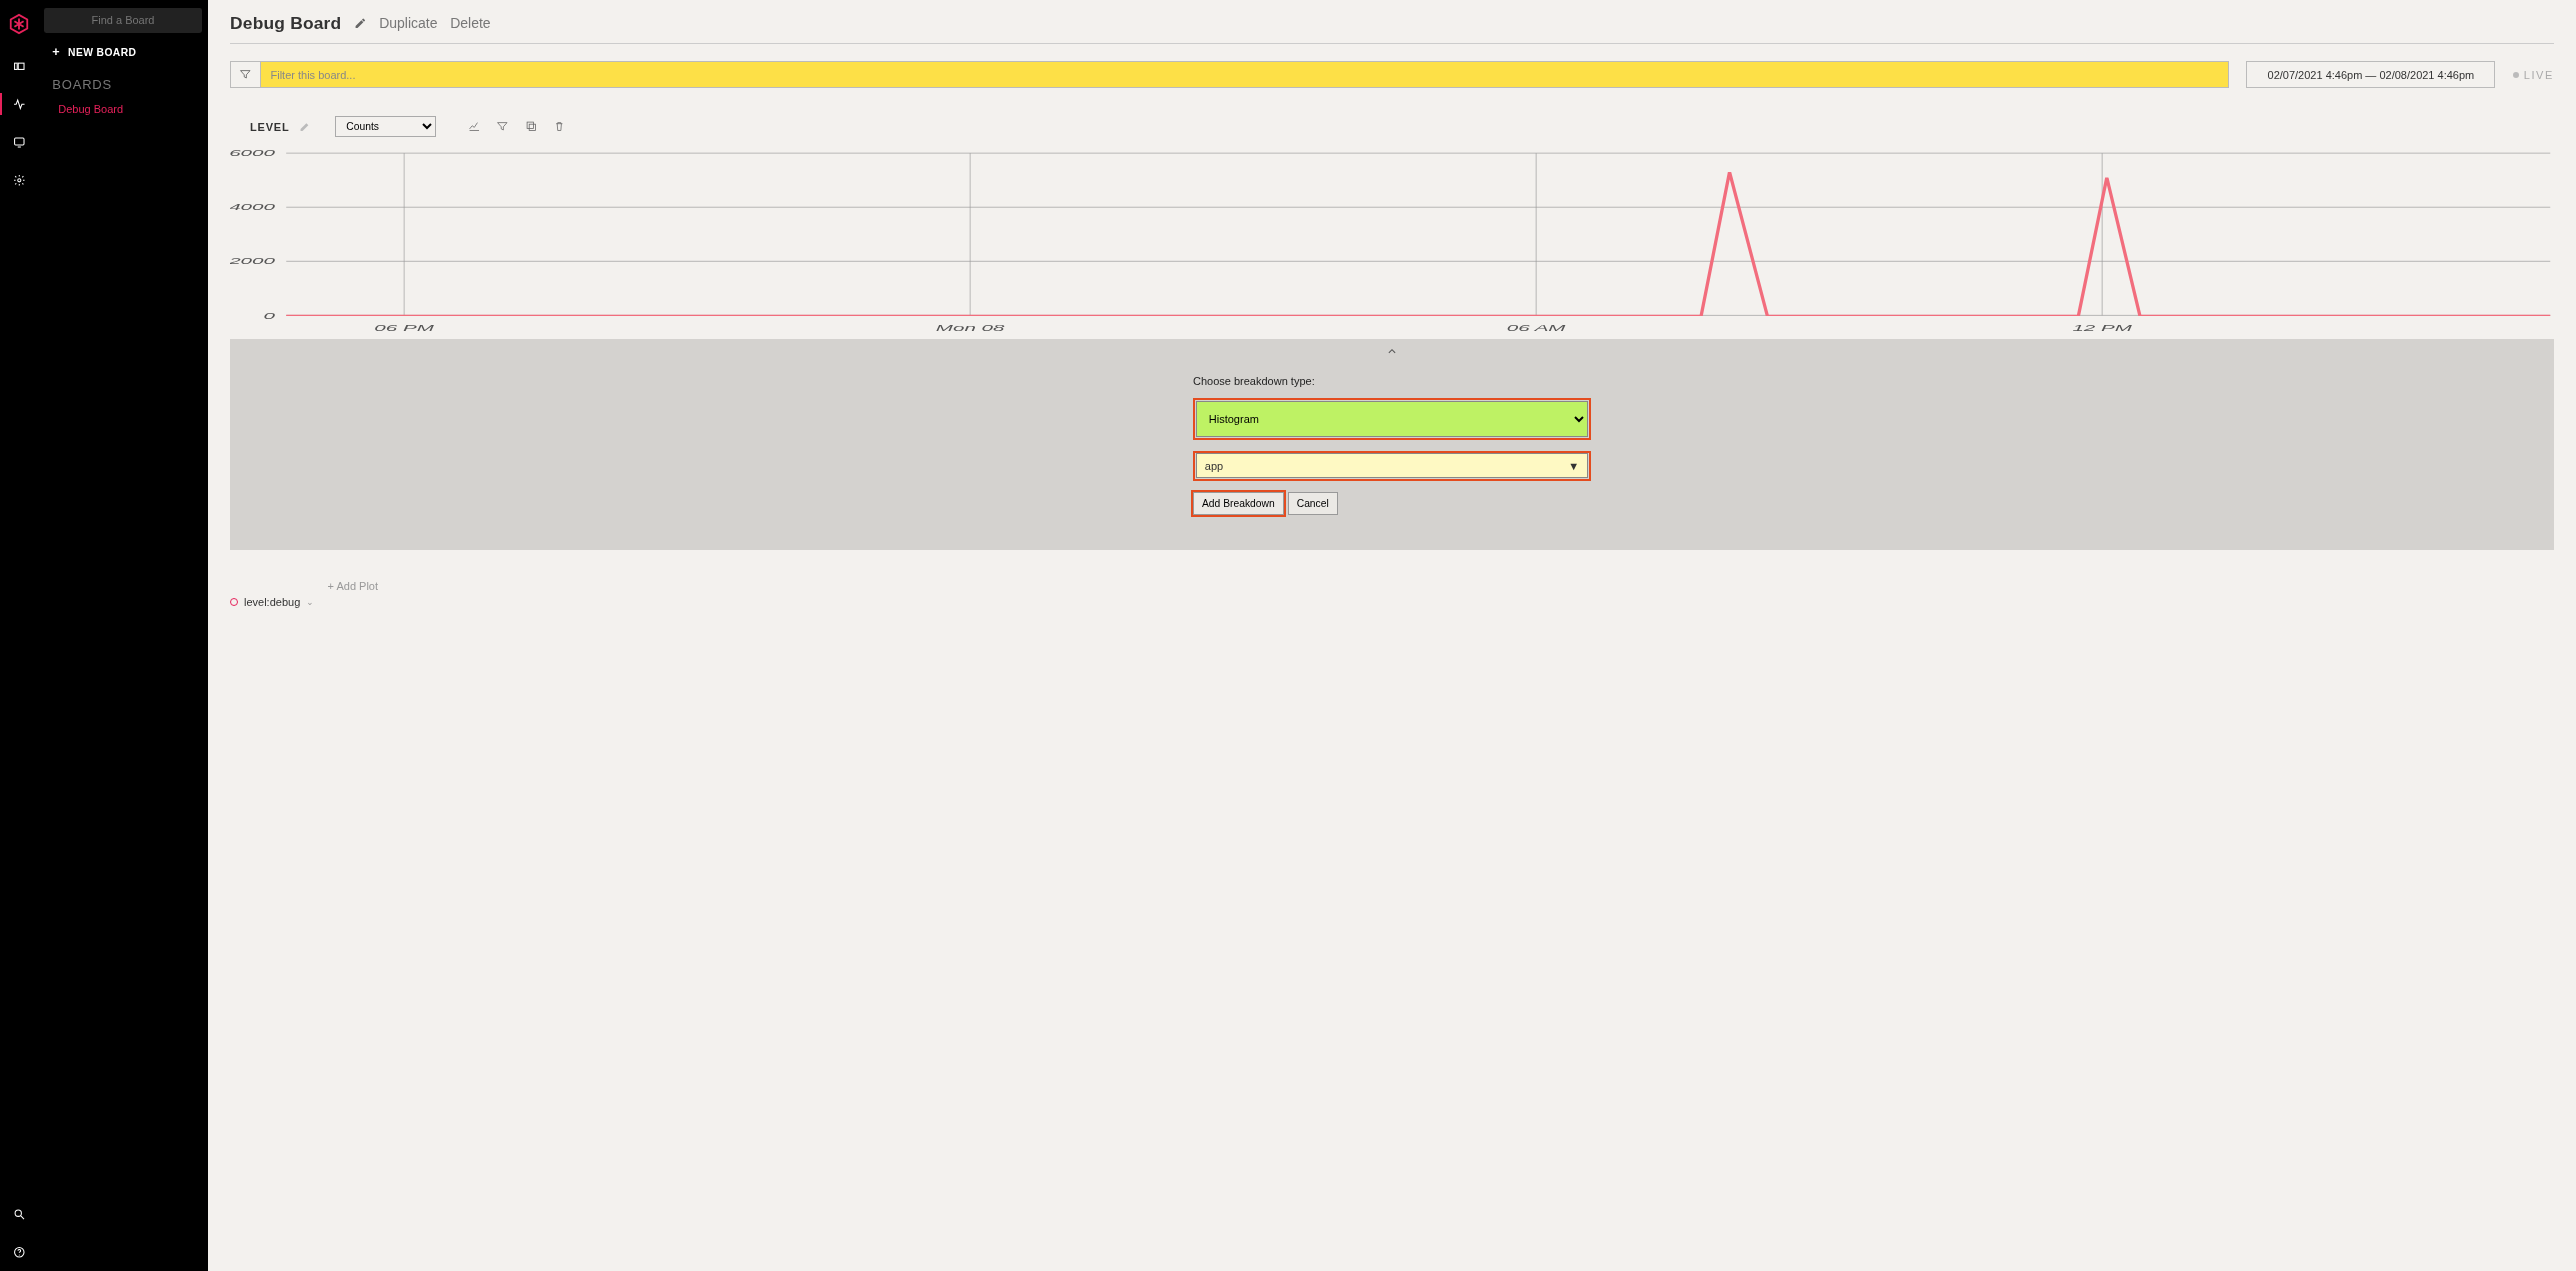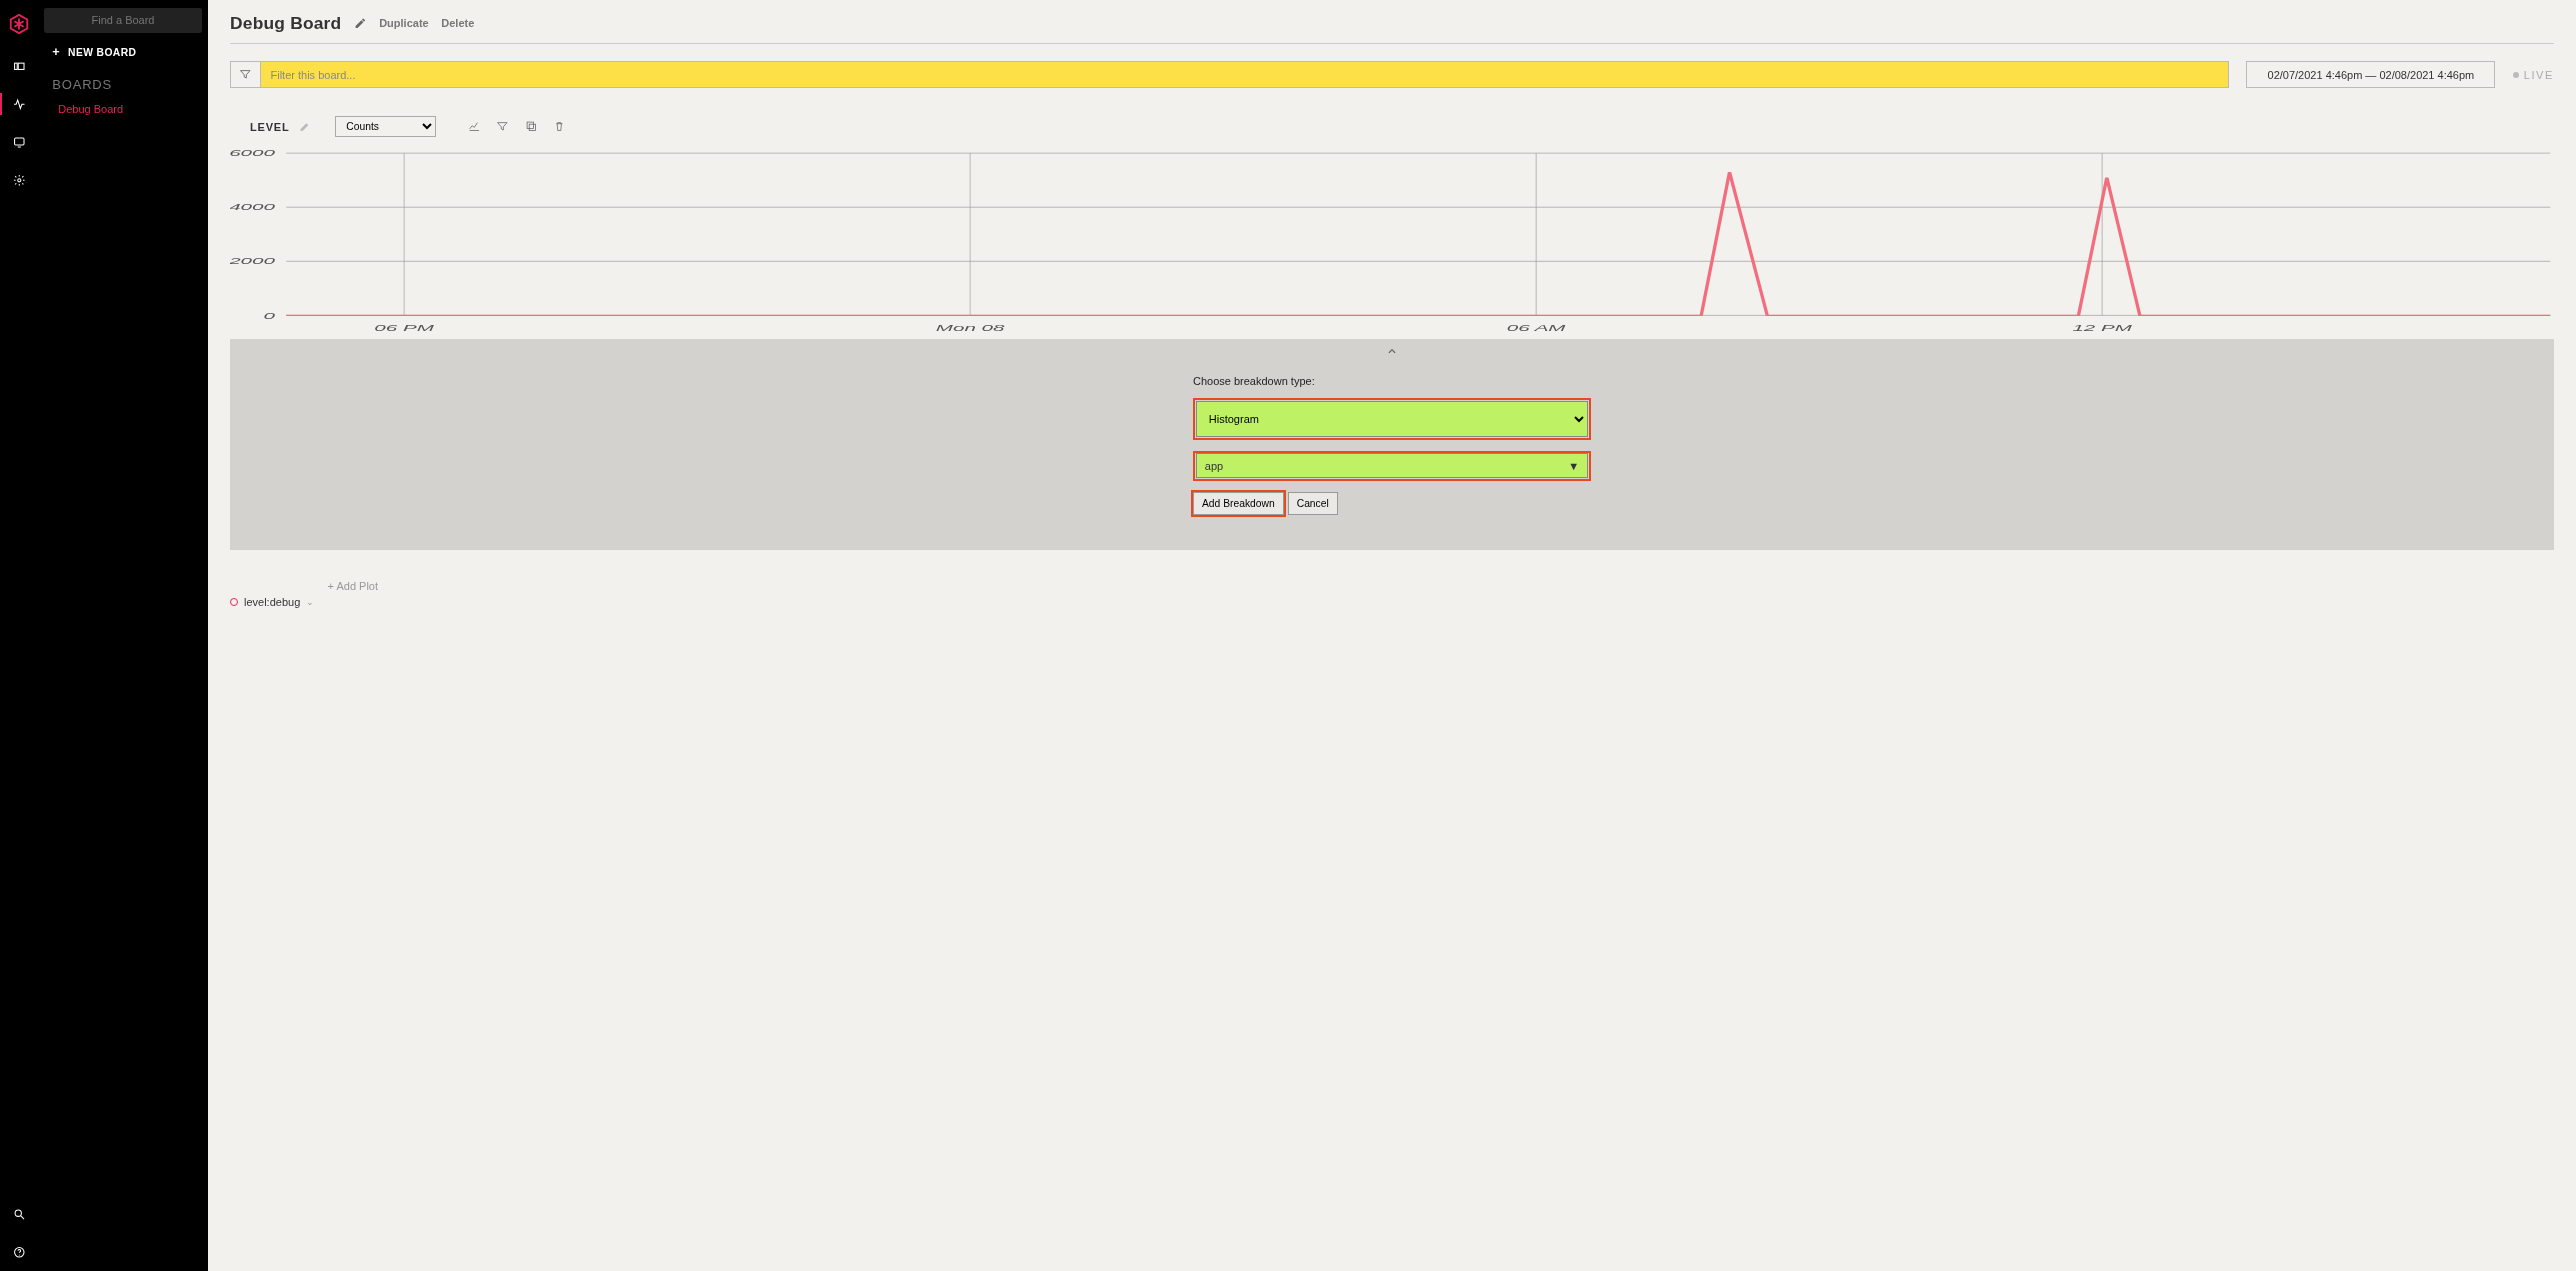--- a/index.html
+++ b/index.html
@@ -19,21 +19,21 @@
     .new-board { display: flex; align-items: center; gap: 8px; color: #fff; font-size: 10.3px; font-weight: 600; letter-spacing: 0.4px; padding: 4.7px 8px; cursor: pointer; }
     .new-board .plus { font-size: 12.6px; font-weight: 700; }
     .boards-label { font-size: 13px; color: #777; letter-spacing: 0.8px; padding: 0 8px; margin-top: 4.7px; }
     .board-item { color: #e6215a; font-size: 11px; padding: 3.2px 14px; cursor: pointer; }
 
     
     .main { flex: 1; overflow-y: auto; padding: 0 22px 22px; }
     .header { display: flex; align-items: center; gap: 12.6px; padding: 12.6px 0 9.5px; border-bottom: 0.8px solid #ccc; }
     .title { font-size: 17.4px; font-weight: 700; letter-spacing: 0.2px; }
     .title-edit-icon { color: #666; cursor: pointer; }
-    .header-link { color: #777; font-size: 11px; cursor: pointer; font-weight: bold; }
+    .header-link { color: #777; font-size: 14px; cursor: pointer; }
 
     .filter-row { display: flex; align-items: center; gap: 17.4px; margin-top: 17.4px; }
     .filter-group { display: flex; flex: 1; }
     .filter-icon-box { width: 30px; border: 0.8px solid #bbb; border-right: none; display: flex; align-items: center; justify-content: center; color: #555; }
     .filter-input { flex: 1; border: 0.8px solid #bbb; padding: 6.3px 9.5px; font-size: 11px; background: #fde047; color: #333; }
     .filter-input::placeholder { color: #888; }
     .date-range { width: 249px; border: 0.8px solid #bbb; padding: 6.3px 9.5px; text-align: center; font-size: 11px; background: #f3f1ee; cursor: pointer; }
     .live { display: flex; align-items: center; gap: 4.7px; color: #aaa; font-size: 11px; letter-spacing: 1.6px; }
     .live-dot { width: 6.3px; height: 6.3px; border-radius: 50%; background: #bbb; }
 
@@ -50,21 +50,21 @@
     .x-tick-label { font-size: 11px; fill: #555; text-anchor: middle; font-style: italic; }
     .grid-line { stroke: #999; stroke-width: 0.5; }
     .data-line { stroke: #f26d7d; stroke-width: 1.8; fill: none; }
 
     .panel { background: #d4d2cf; margin-top: 0; padding: 14px 0 35px; position: relative; }
     .panel-collapse { position: absolute; top: 6.3px; left: 50%; transform: translateX(-50%); color: #555; cursor: pointer; }
     .panel-content { width: 398px; margin: 22px auto 0; display: flex; flex-direction: column; gap: 11px; }
     .panel-label { font-size: 11px; color: #222; }
     .hl-wrap { border: 2.4px solid #e44c1f; padding: 0.8px; }
     .panel-select { width: 100%; border: 0.8px solid #888; background: #bef264; padding: 10px 8px; font-size: 11px; }
-    .dropdown-field { display: flex; align-items: center; justify-content: space-between; width: 100%; border: 0.8px solid #888; background: #bef264; padding: 5.5px 8px; font-size: 11px; cursor: pointer; }
+    .dropdown-field { display: flex; align-items: center; justify-content: space-between; width: 100%; border: 0.8px solid #888; background: #fef9c3; padding: 5.5px 8px; font-size: 11px; cursor: pointer; }
     .btn-row { display: flex; gap: 4px; }
     .btn { border: 0.8px solid #999; background: #ebe9e5; padding: 4.7px 8px; font-size: 10.3px; cursor: pointer; }
     .btn.hl { outline: 2.4px solid #e44c1f; }
 
     .footer-row { display: flex; align-items: center; gap: 14px; margin-top: 14px; font-size: 11px; }
     .legend-item { display: flex; align-items: center; gap: 6px; color: #333; cursor: pointer; margin-top: 32px; }
     .legend-dot { width: 8px; height: 8px; border-radius: 50%; border: 1.6px solid #e6215a; }
     .legend-caret { color: #999; font-size: 8.7px; }
     .add-plot { color: #999; cursor: pointer; }
 

